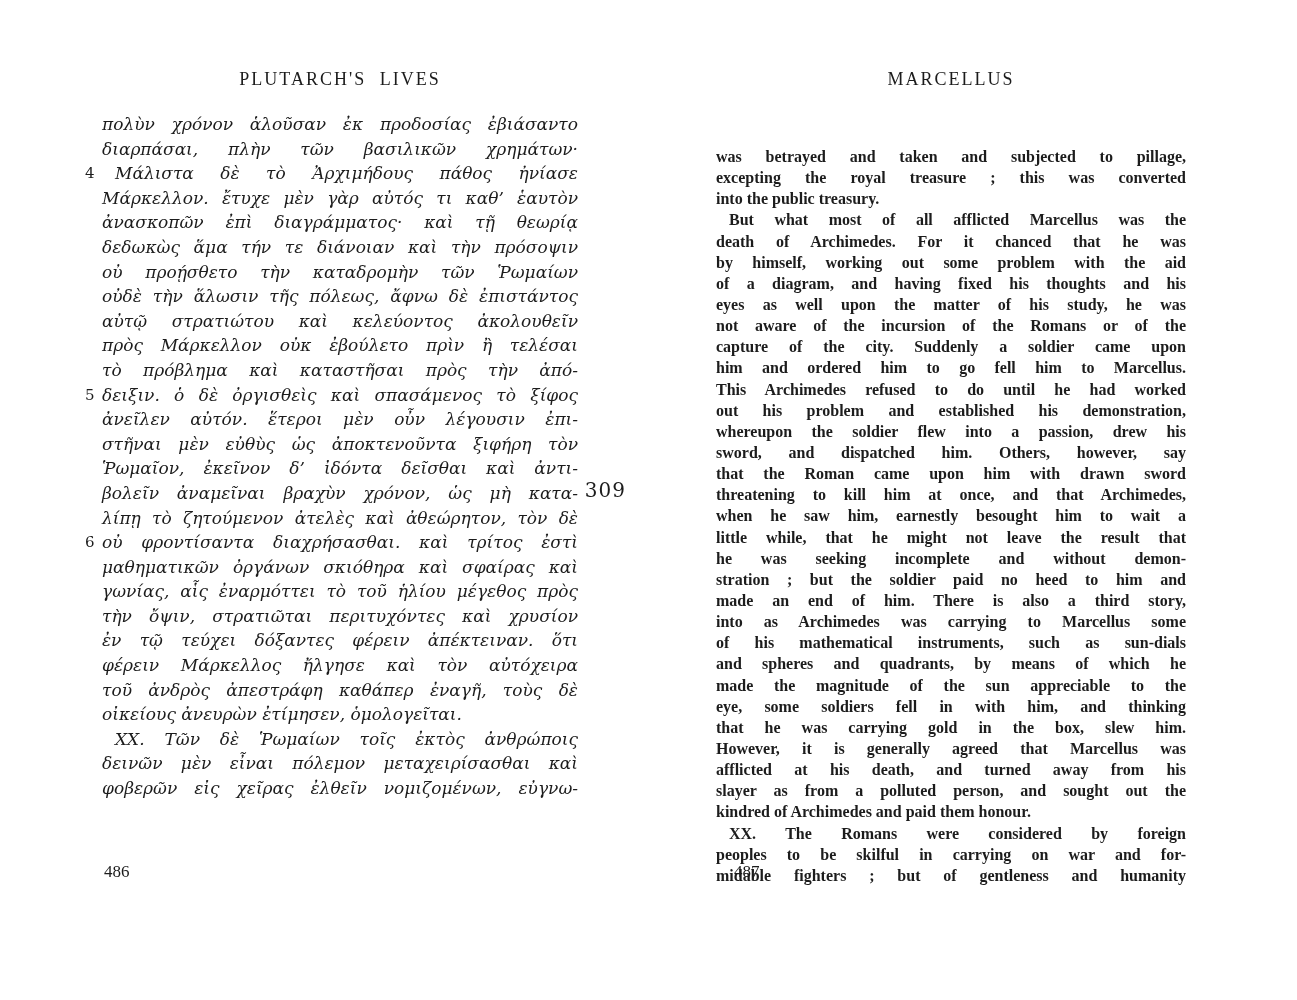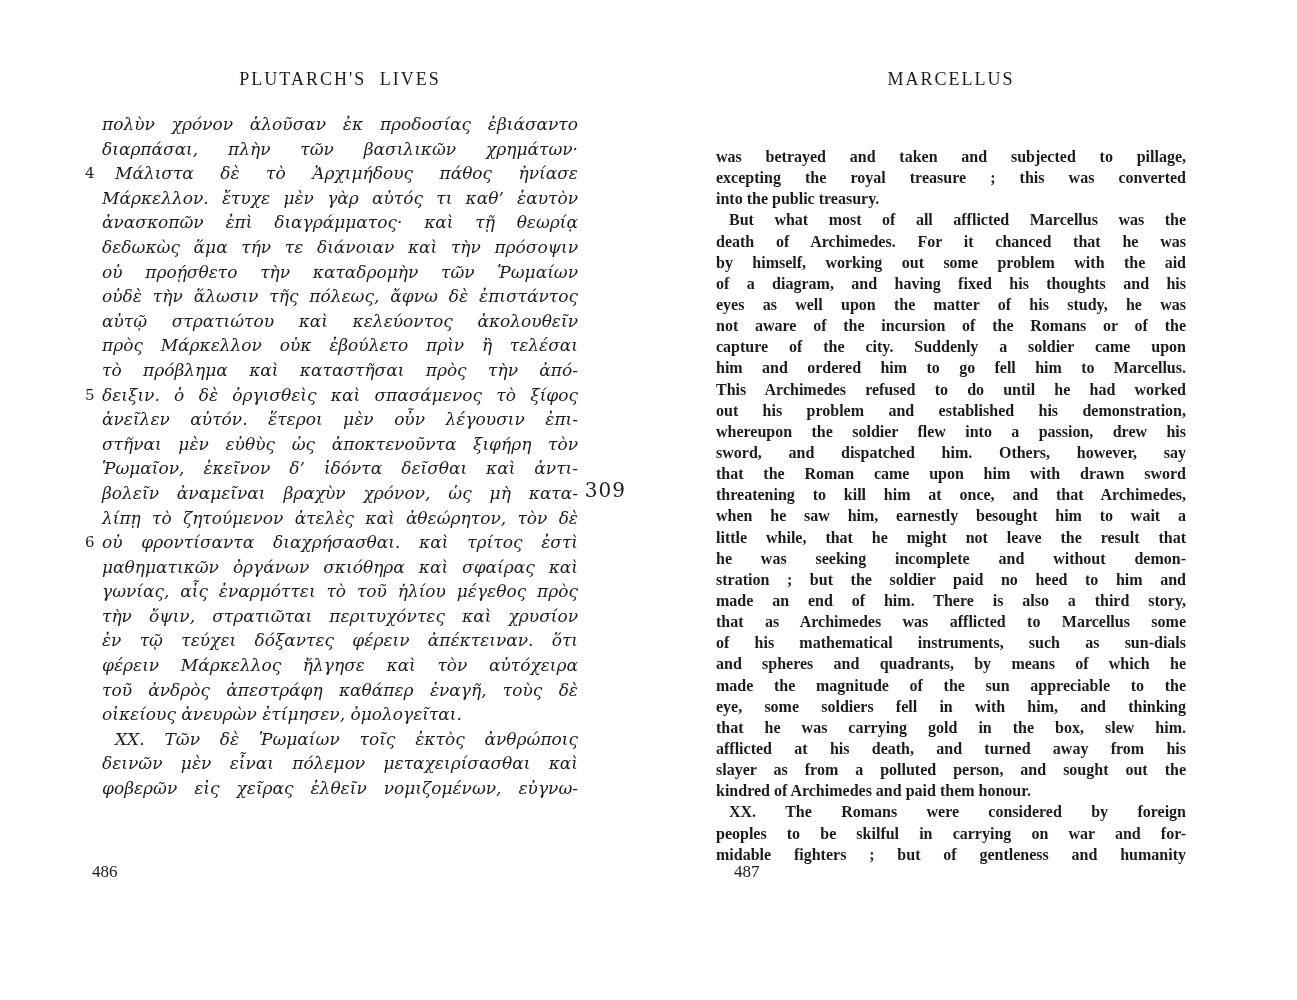--- a/index.html
+++ b/index.html
@@ -90,21 +90,21 @@
     letter-spacing: 1px;
     text-indent: 0;
     margin-top: 22px;
   }
   .folio {
     position: absolute;
     top: 862px;
     font-family: "Liberation Serif", "DejaVu Serif", serif;
     font-size: 17px;
   }
-  .folio-left  { left: 92px; text-align: right; }
+  .folio-left  { left: 104px; text-align: right; }
   .folio-right { left: 734px; width: 472px; text-align: left; }
 </style>
 </head>
 <body>
 
 <div class="spread">
 
   <div class="running-head head-left">PLUTARCH'S LIVES</div>
 
   <div class="running-head head-right">MARCELLUS</div>
@@ -156,26 +156,27 @@
       <div class="line"><span class="txt">out his problem and established his demonstration,</span></div>
       <div class="line"><span class="txt">whereupon the soldier flew into a passion, drew his</span></div>
       <div class="line"><span class="txt">sword, and dispatched him.  Others, however, say</span></div>
       <div class="line"><span class="txt">that the Roman came upon him with drawn sword</span></div>
       <div class="line"><span class="txt">threatening to kill him at once, and that Archimedes,</span></div>
       <div class="line"><span class="txt">when he saw him, earnestly besought him to wait a</span></div>
       <div class="line"><span class="txt">little while, that he might not leave the result that</span></div>
       <div class="line"><span class="txt">he was seeking incomplete and without demon-</span></div>
       <div class="line"><span class="txt">stration ; but the soldier paid no heed to him and</span></div>
       <div class="line"><span class="txt">made an end of him.  There is also a third story,</span></div>
-      <div class="line"><span class="txt">that as Archimedes was afflicted to Marcellus some</span></div>
+      <div class="line"><span class="txt">into as Archimedes was carrying to Marcellus some</span></div>
       <div class="line"><span class="txt">of his mathematical instruments, such as sun-dials</span></div>
       <div class="line"><span class="txt">and spheres and quadrants, by means of which he</span></div>
       <div class="line"><span class="txt">made the magnitude of the sun appreciable to the</span></div>
       <div class="line"><span class="txt">eye, some soldiers fell in with him, and thinking</span></div>
       <div class="line"><span class="txt">that he was carrying gold in the box, slew him.</span></div>
+      <div class="line"><span class="txt">However, it is generally agreed that Marcellus was</span></div>
       <div class="line"><span class="txt">afflicted at his death, and turned away from his</span></div>
       <div class="line"><span class="txt">slayer as from a polluted person, and sought out the</span></div>
       <div class="line end"><span class="txt">kindred of Archimedes and paid them honour.</span></div>
       <div class="line indent"><span class="txt">XX. The Romans were considered by foreign</span></div>
       <div class="line"><span class="txt">peoples to be skilful in carrying on war and for-</span></div>
       <div class="line"><span class="txt">midable fighters ; but of gentleness and humanity</span></div>
     </div>
 
   <div class="folio folio-left">486</div>
 

